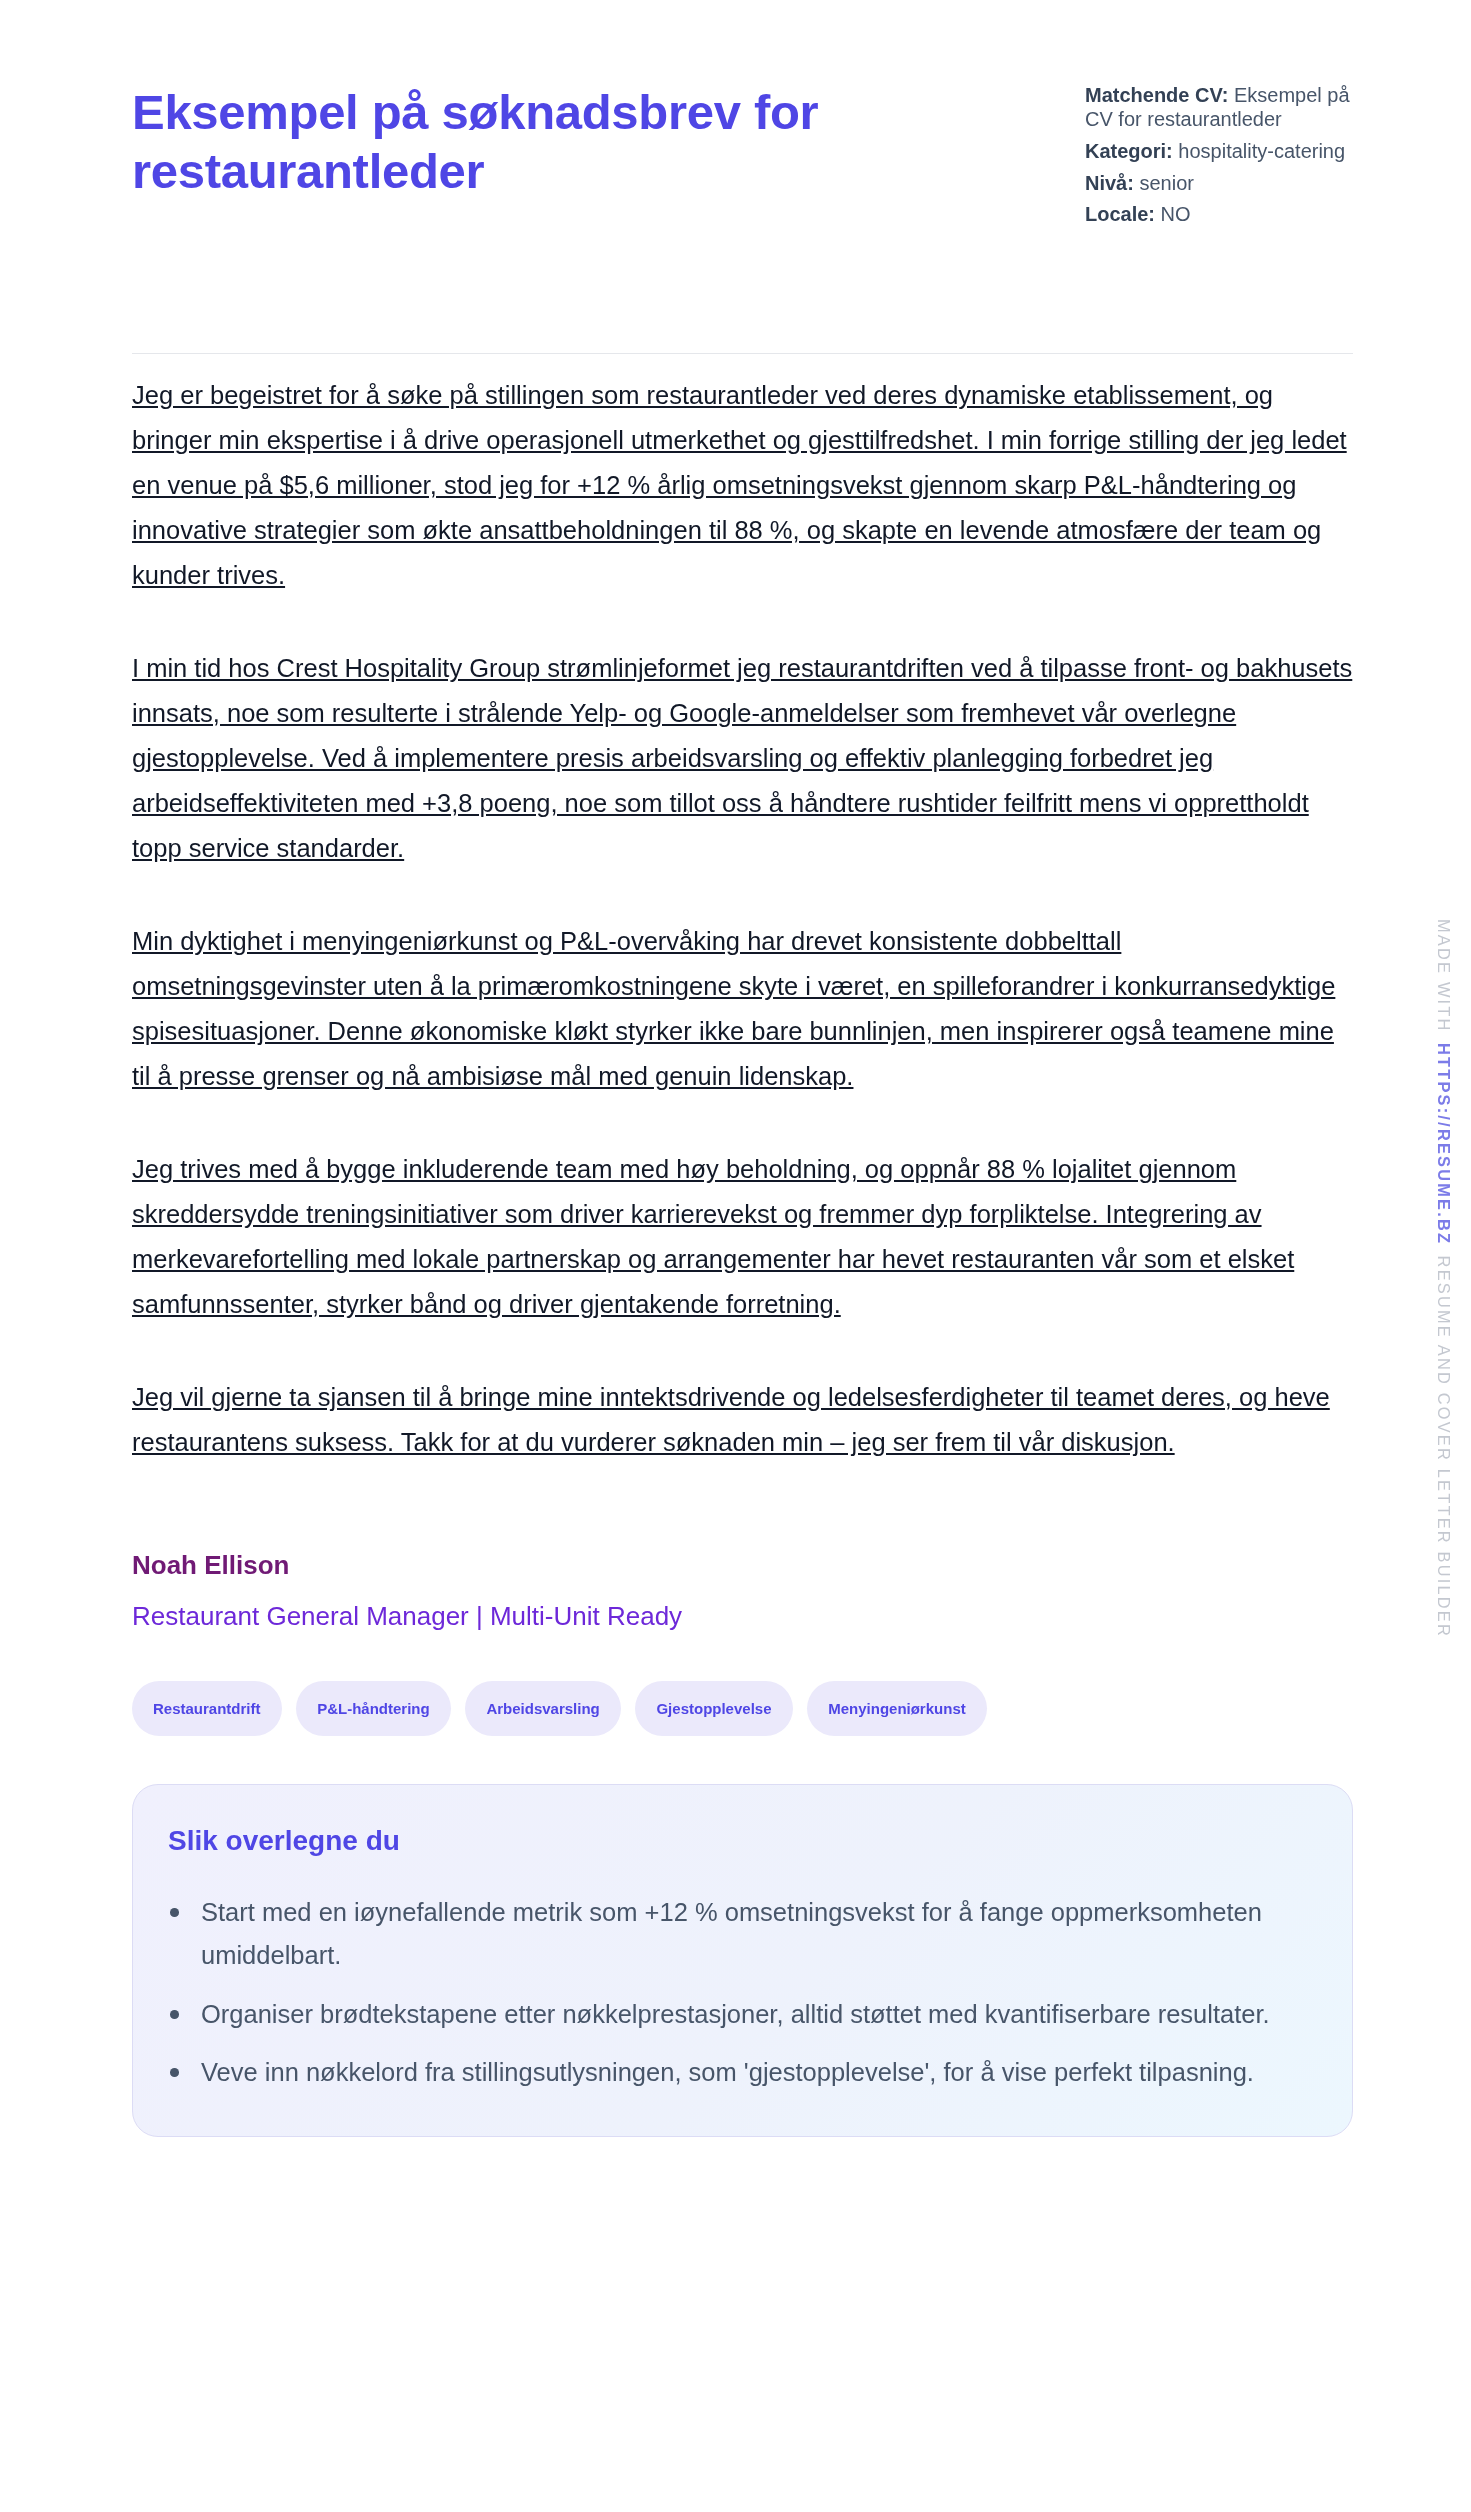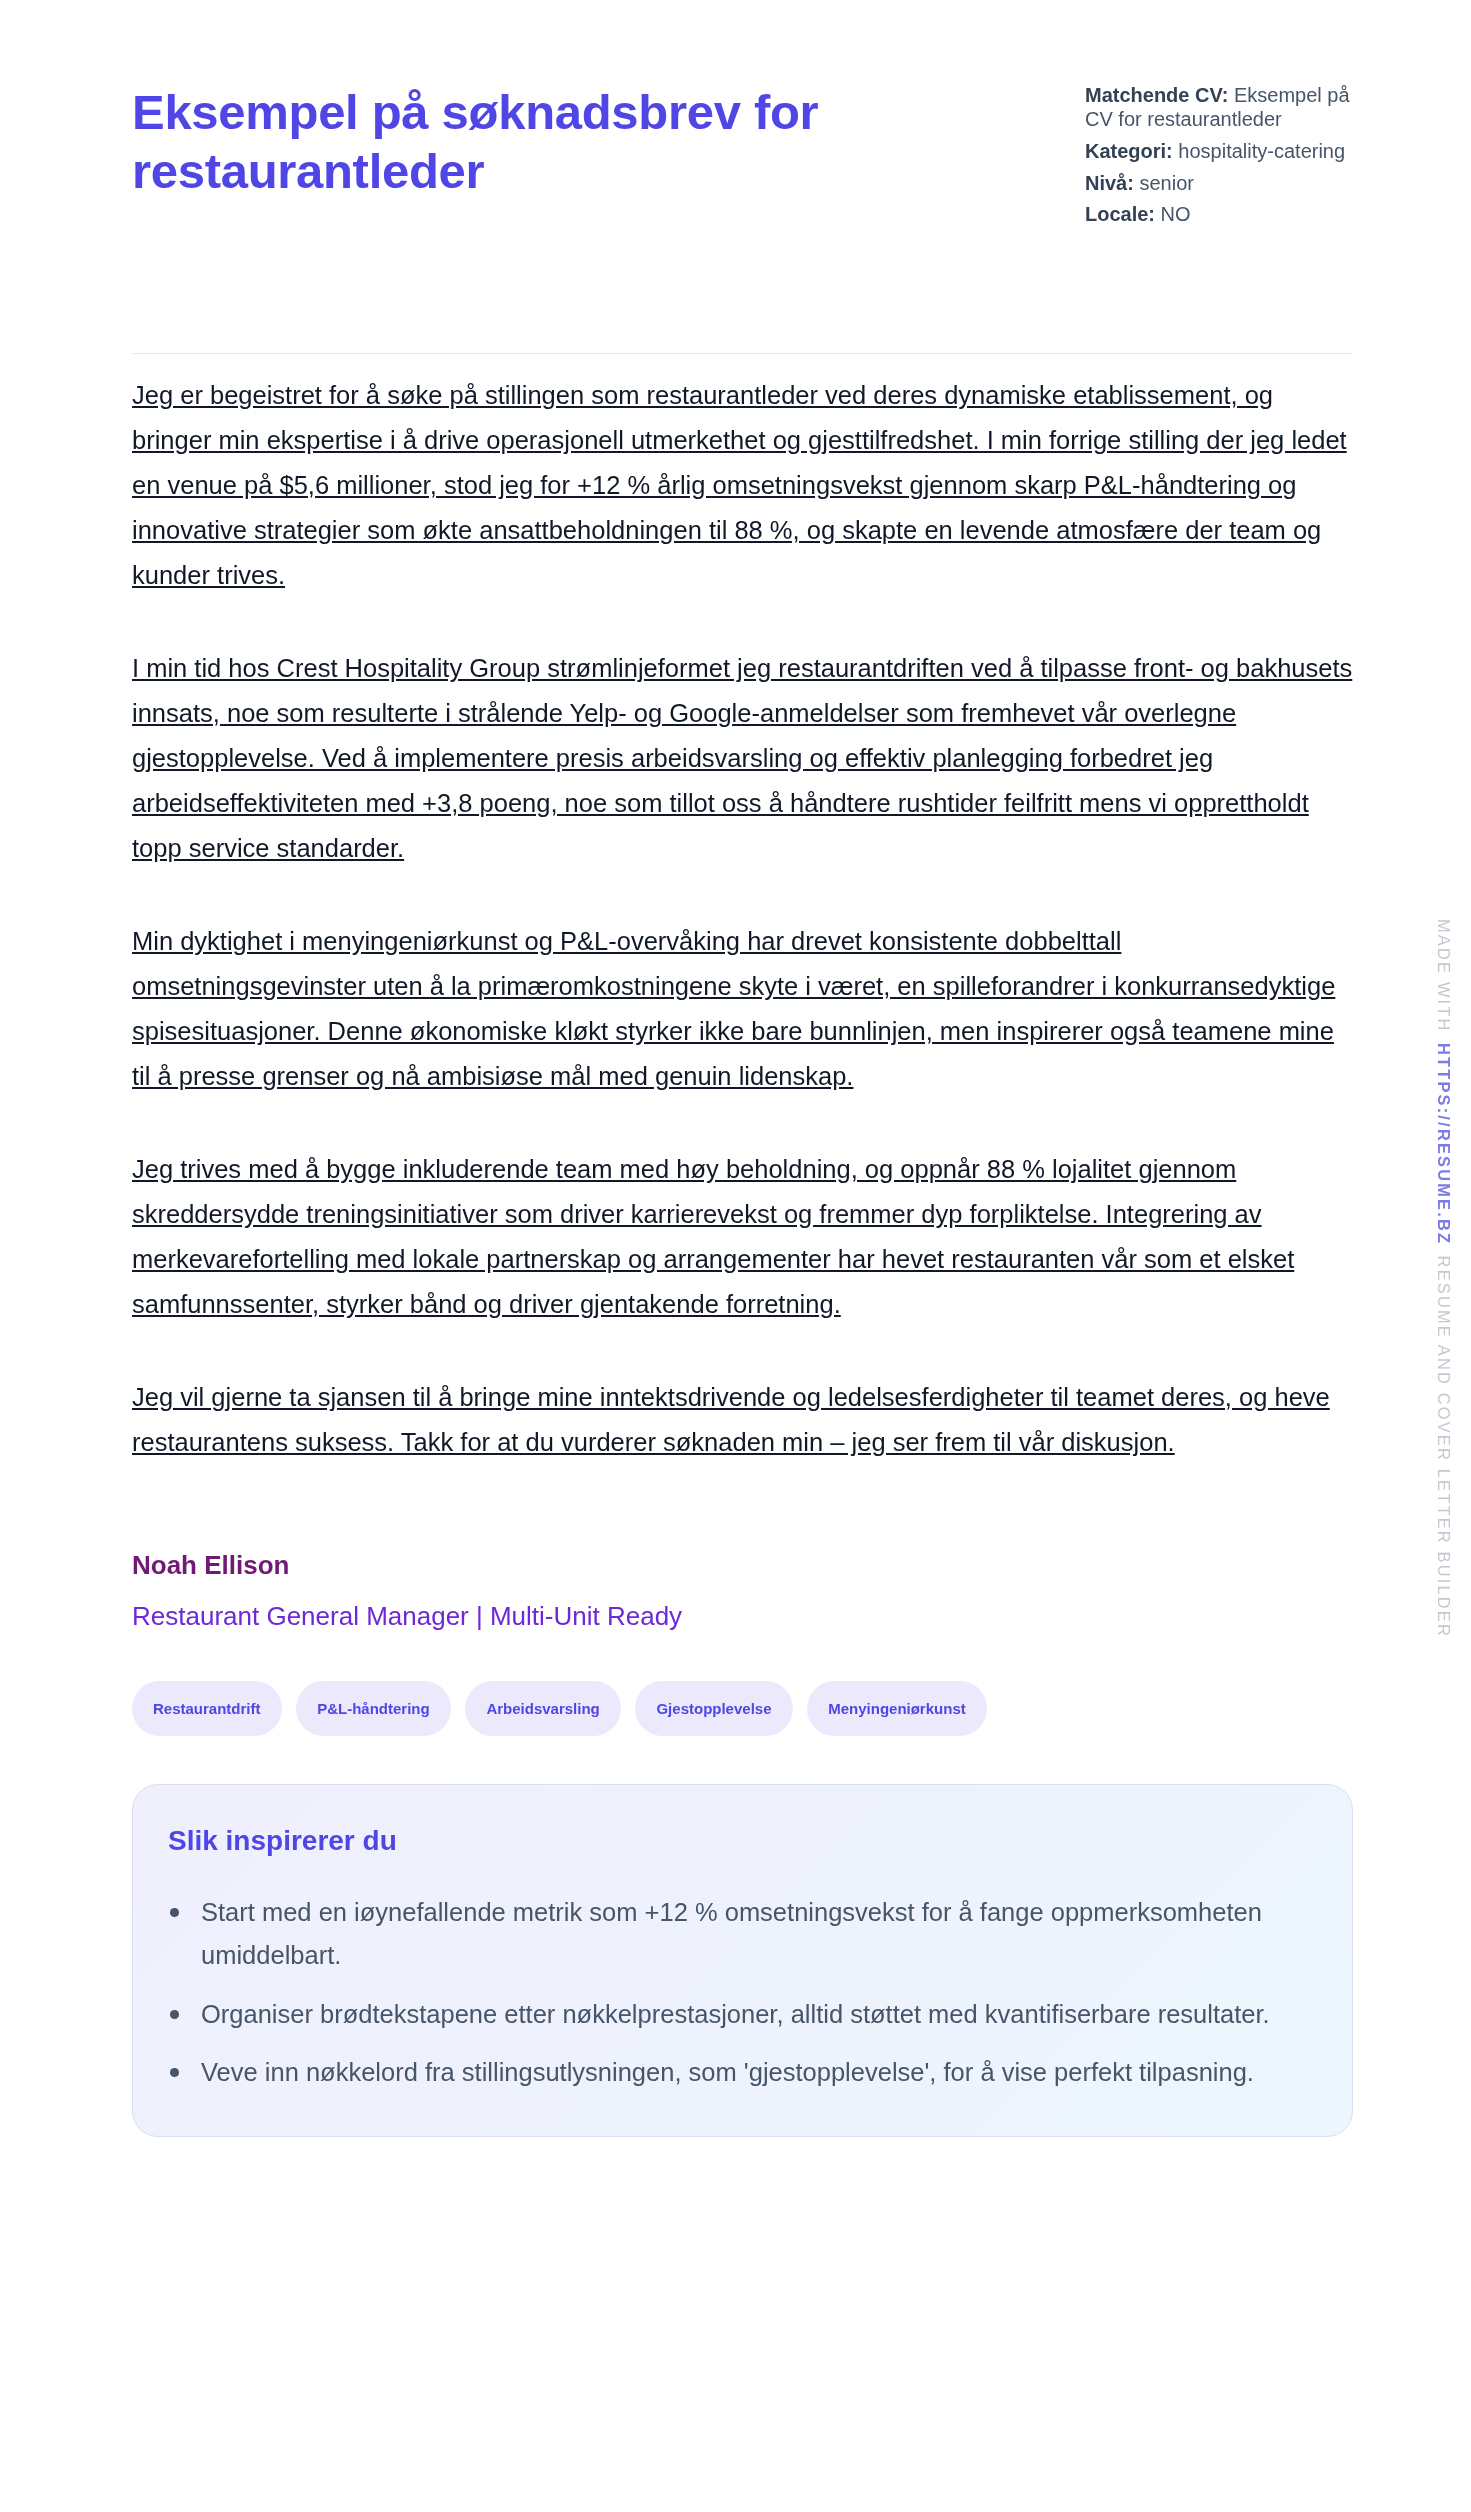--- a/index.html
+++ b/index.html
@@ -222,21 +222,21 @@
 
   <div class="tags">
     <span class="tag">Restaurantdrift</span>
     <span class="tag">P&amp;L-håndtering</span>
     <span class="tag">Arbeidsvarsling</span>
     <span class="tag">Gjestopplevelse</span>
     <span class="tag">Menyingeniørkunst</span>
   </div>
 
   <aside class="tips">
-    <h3 class="tips-title">Slik inspirerer du</h3>
+    <h3 class="tips-title">Slik overlegne du</h3>
     <ul class="tips-list">
       <li class="tips-item">
         <span class="bullet"></span>
         <span>Start med en iøynefallende metrik som +12 % omsetningsvekst for å fange oppmerksomheten umiddelbart.</span>
       </li>
       <li class="tips-item">
         <span class="bullet"></span>
         <span>Organiser brødtekstapene etter nøkkelprestasjoner, alltid støttet med kvantifiserbare resultater.</span>
       </li>
       <li class="tips-item">

